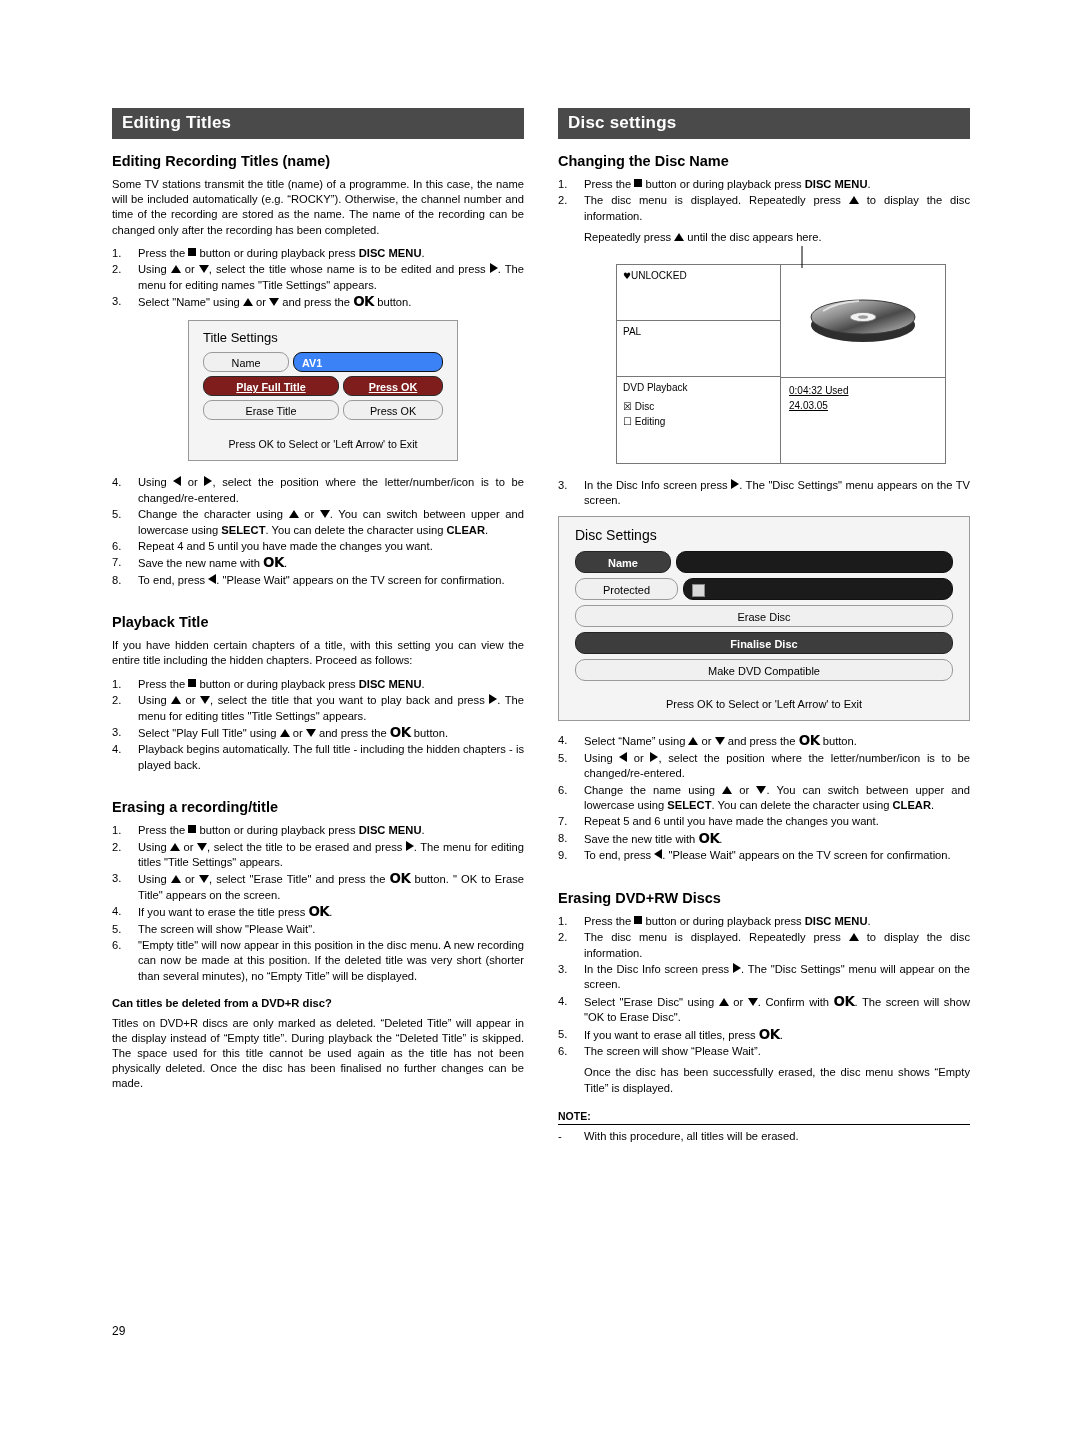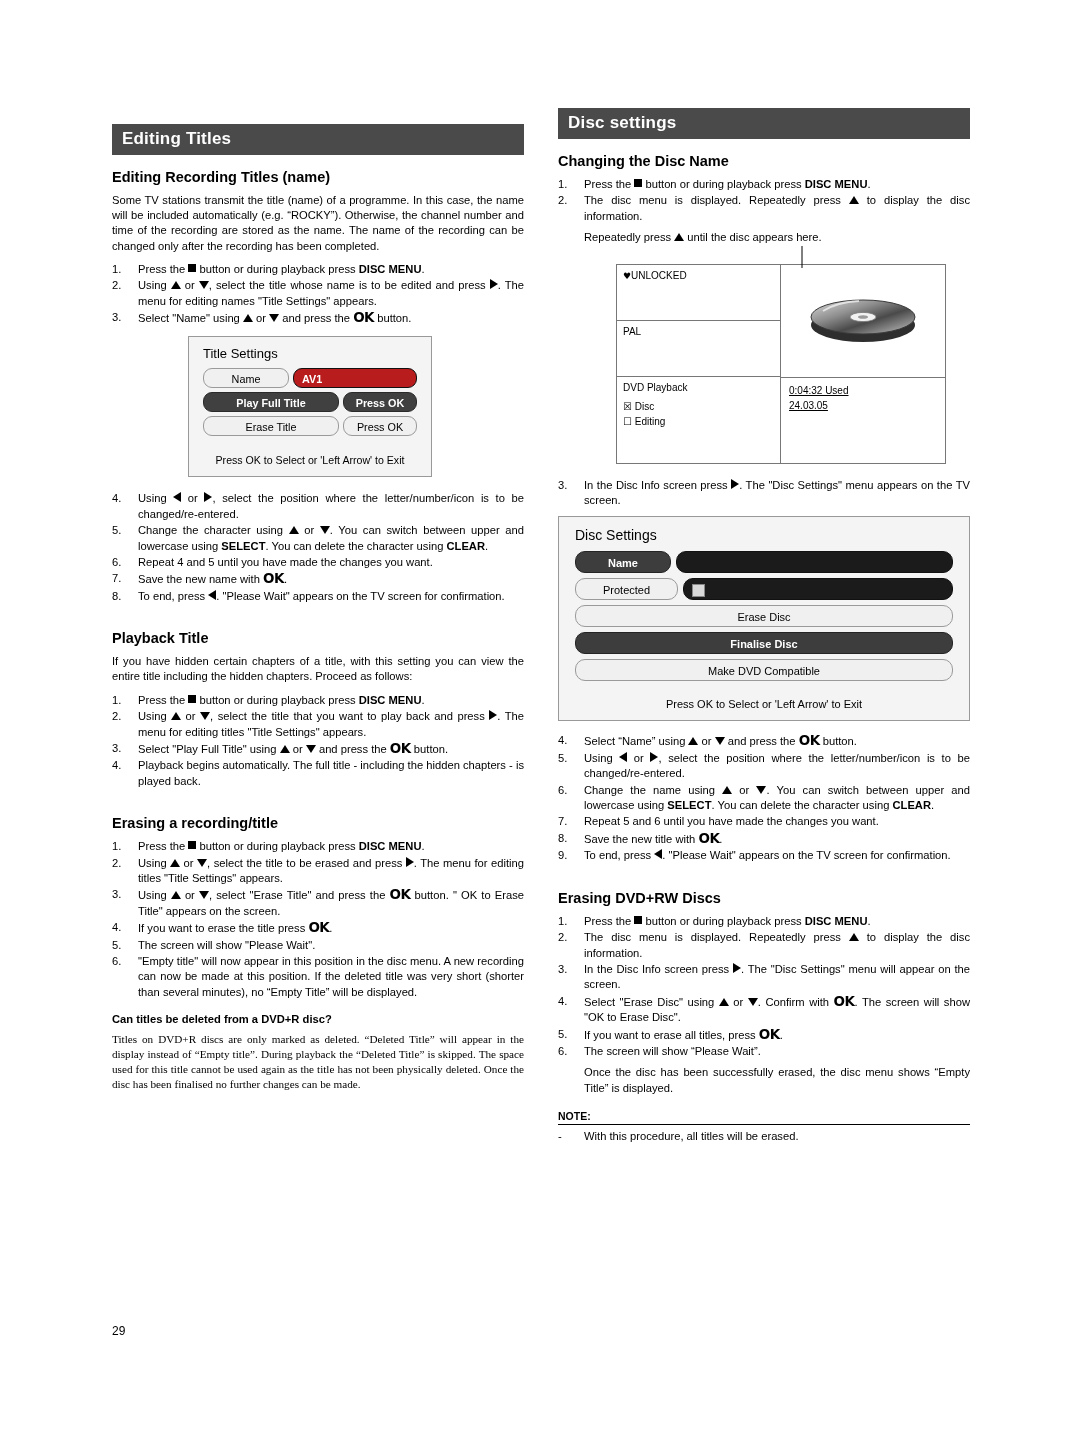--- a/index.html
+++ b/index.html
@@ -5,21 +5,21 @@
   html, body { margin:0; padding:0; }
   body {
     width:1080px; height:1446px;
     background:#ffffff;
     font-family:"Liberation Sans", sans-serif;
     color:#000;
     position:relative;
   }
   .page { position:absolute; left:0; top:0; width:1080px; height:1446px; }
 
-  .col-left  { position:absolute; left:112px; top:124px; width:412px; }
+  .col-left  { position:absolute; left:112px; top:108px; width:412px; }
   .col-right { position:absolute; left:558px; top:108px; width:412px; }
 
   .bar {
     background:#4a4a4a;
     color:#ffffff;
     font-size:17px;
     font-weight:bold;
     padding:5px 10px 6px 10px;
     letter-spacing:0.2px;
     margin-bottom:14px;
@@ -86,27 +86,28 @@
     border:1px solid #9a9a9a;
     border-radius:9px;
     background:#f0f0f0;
     font-size:10.8px;
     height:20px;
     line-height:20px;
     text-align:center;
     box-sizing:border-box;
   }
   .osd-cell.dark {
-    background:#404040;
+    background:#7f1d1d;
     color:#fff;
     font-weight:bold;
     border-color:#2a2a2a;
+    text-decoration:underline;
   }
   .osd-cell.black {
-    background:#b91c1c;
+    background:#3b82f6;
     color:#fff;
     border-color:#111;
   }
   .osd-foot {
     text-align:center;
     font-size:10.6px;
     padding:14px 0 10px 0;
   }
 
   
@@ -176,21 +177,21 @@
 
     <h3 class="sec">Editing Recording Titles (name)</h3>
     <p class="body">Some TV stations transmit the title (name) of a programme. In this case, the name will be included automatically (e.g. “ROCKY”). Otherwise, the channel number and time of the recording are stored as the name. The name of the recording can be changed only after the recording has been completed.</p>
 
     <ol class="steps">
       <li><span class="num">1.</span>Press the <span class="sq"></span> button or during playback press <b>DISC MENU</b>.</li>
       <li><span class="num">2.</span>Using <span class="tri-up"></span> or <span class="tri-dn"></span>, select the title whose name is to be edited and press <span class="tri-r"></span>. The menu for editing names "Title Settings" appears.</li>
       <li><span class="num">3.</span>Select "Name" using <span class="tri-up"></span> or <span class="tri-dn"></span> and press the <span class="ok">OK</span> button.</li>
     </ol>
 
-    <div class="osd" style="margin:10px 0 0 76px; width:244px;">
+    <div class="osd" style="margin:10px 0 0 76px; width:270px;">
       <div class="osd-title">Title Settings</div>
       <div class="osd-rows">
         <div class="osd-row">
           <div class="osd-cell" style="width:86px;">Name</div>
           <div class="osd-cell black" style="flex:1; margin-left:4px; text-align:left; padding-left:8px; font-weight:bold;">AV1</div>
         </div>
         <div class="osd-row">
           <div class="osd-cell dark" style="width:136px;">Play Full Title</div>
           <div class="osd-cell dark" style="flex:1; margin-left:4px;">Press OK</div>
         </div>
@@ -224,21 +225,21 @@
       <li><span class="num">1.</span>Press the <span class="sq"></span> button or during playback press <b>DISC MENU</b>.</li>
       <li><span class="num">2.</span>Using <span class="tri-up"></span> or <span class="tri-dn"></span>, select the title to be erased and press <span class="tri-r"></span>. The menu for editing titles "Title Settings" appears.</li>
       <li><span class="num">3.</span>Using <span class="tri-up"></span> or <span class="tri-dn"></span>, select "Erase Title" and press the <span class="ok">OK</span> button. " OK to Erase Title" appears on the screen.</li>
       <li><span class="num">4.</span>If you want to erase the title press <span class="ok">OK</span>.</li>
       <li><span class="num">5.</span>The screen will show "Please Wait".</li>
       <li><span class="num">6.</span>"Empty title" will now appear in this position in the disc menu. A new recording can now be made at this position. If the deleted title was very short (shorter than several minutes), no “Empty Title” will be displayed.</li>
     </ol>
 
     <div class="qbox" style="margin-top:12px;">
       <div style="font-weight:bold;">Can titles be deleted from a DVD+R disc?</div>
-      <p class="body" style="margin-top:4px;font-family:Liberation Serif, serif;">Titles on DVD+R discs are only marked as deleted. “Deleted Title” will appear in the display instead of “Empty title”. During playback the “Deleted Title” is skipped. The space used for this title cannot be used again as the title has not been physically deleted. Once the disc has been finalised no further changes can be made.</p>
+      <p class="body" style="margin-top:4px;">Titles on DVD+R discs are only marked as deleted. “Deleted Title” will appear in the display instead of “Empty title”. During playback the “Deleted Title” is skipped. The space used for this title cannot be used again as the title has not been physically deleted. Once the disc has been finalised no further changes can be made.</p>
     </div>
   </div>
 
   <div class="col-right">
 
     <div class="bar">Disc settings</div>
 
     <h3 class="sec">Changing the Disc Name</h3>
 
     <ol class="steps">

